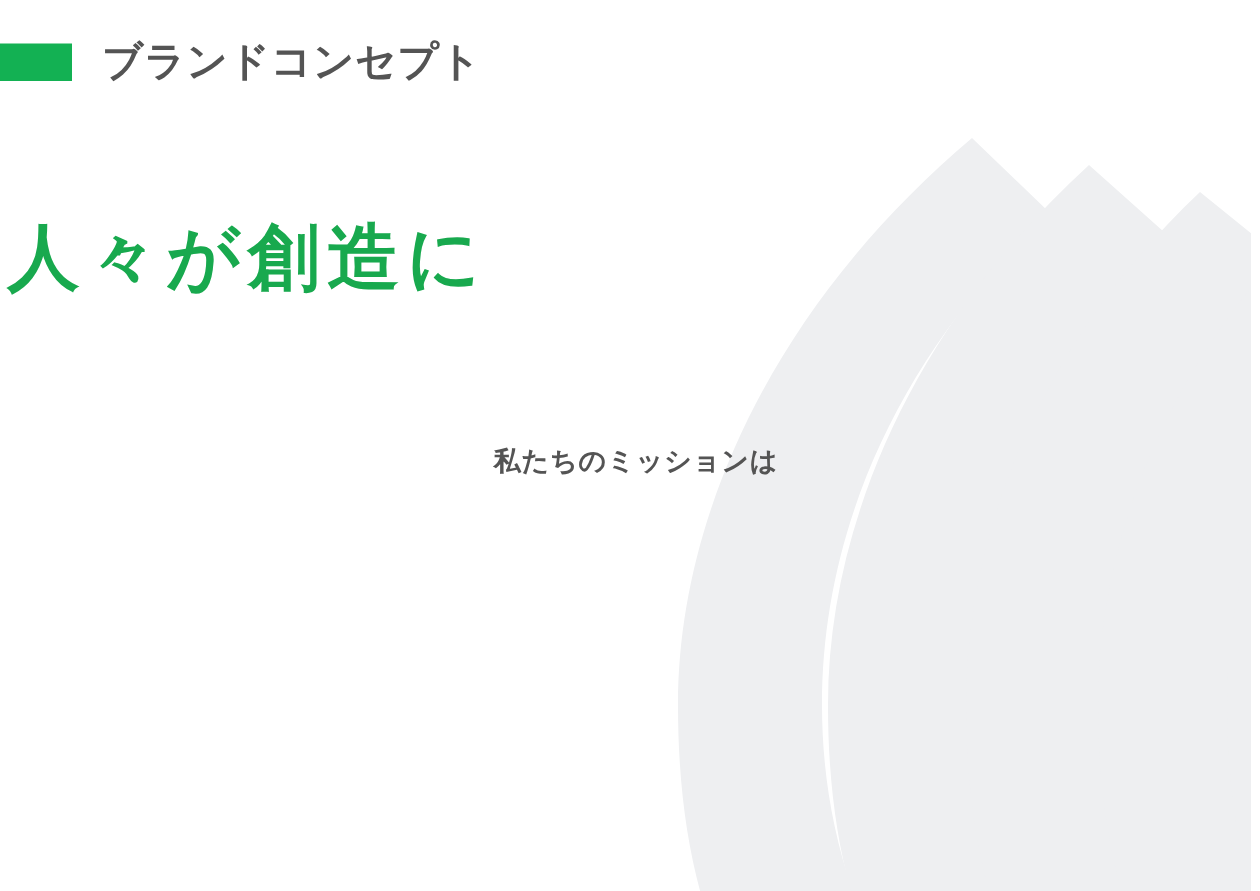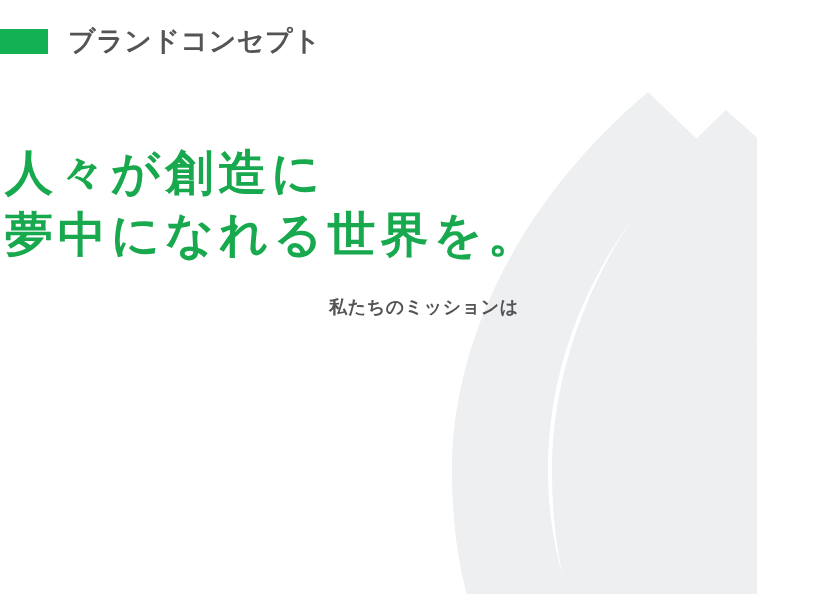--- a/index.html
+++ b/index.html
@@ -9,21 +9,21 @@
   body {
     width: 840px;
     height: 594px;
     background: #ffffff;
     font-family: "Liberation Sans", "DejaVu Sans", sans-serif;
     overflow: hidden;
   }
 
   #slide {
     position: relative;
-    width: 757px;
+    width: 834px;
     height: 594px;
     background: #ffffff;
     overflow: hidden;
   }
 
   
   #decor {
     position: absolute;
     left: 0;
     top: 0;
@@ -155,20 +155,19 @@
     </g>
   </svg>
 
   <div id="header">
     <div id="header-accent"></div>
     <div id="header-title">ブランドコンセプト</div>
   </div>
 
   <div id="headline">
     <div class="headline-line">人々が創造に</div>
-    <div class="headline-line">夢中になれる世界を。</div>
   </div>
 
   <div id="body-copy">
     <div class="body-line">私たちのミッションは</div>
   </div>
 
 </div>
 
 </body></html>

